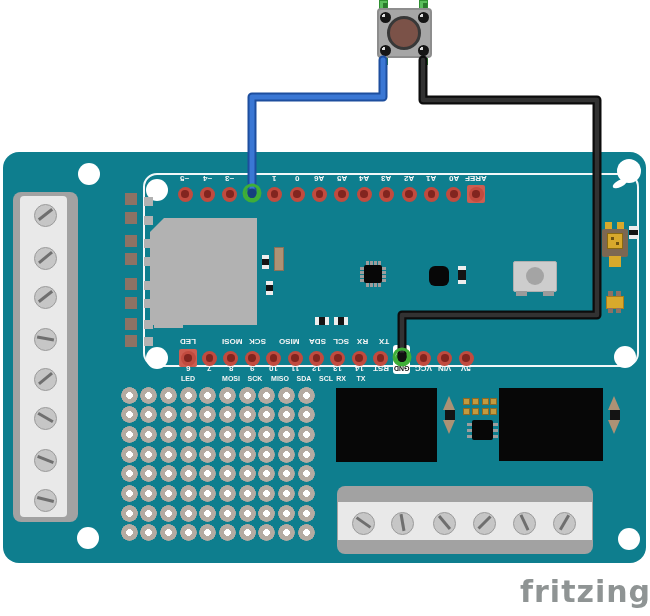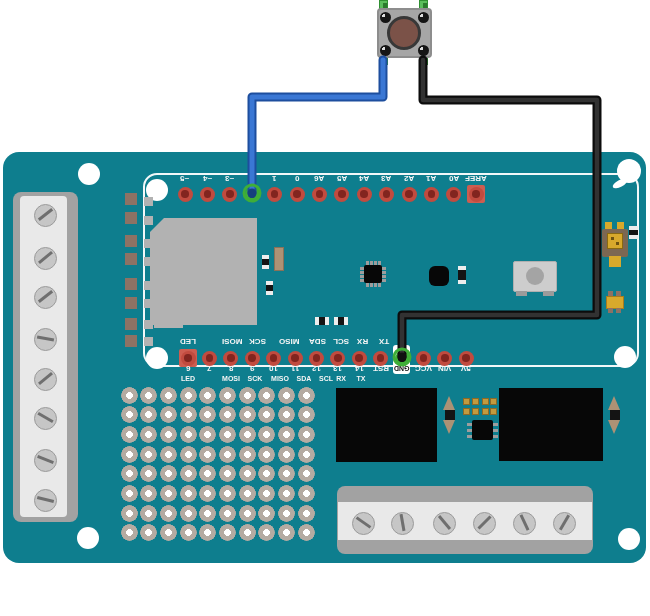--- a/index.html
+++ b/index.html
@@ -393,13 +393,14 @@
     <svg id="wire-layer" width="650" height="616" viewBox="0 0 650 616">
       <polyline points="383,60 383,97 252,97 252,193" fill="none" stroke="#1d4e9e" stroke-width="9" stroke-linejoin="round" stroke-linecap="round"></polyline>
       <polyline points="383,60 383,97 252,97 252,193" fill="none" stroke="#3a77d4" stroke-width="5" stroke-linejoin="round" stroke-linecap="round"></polyline>
       <polyline points="423,60 423,100 597,100 597,315 402,315 402,357" fill="none" stroke="#0c0c0c" stroke-width="9" stroke-linejoin="round" stroke-linecap="round"></polyline>
       <polyline points="423,60 423,100 597,100 597,315 402,315 402,357" fill="none" stroke="#323232" stroke-width="4.5" stroke-linejoin="round" stroke-linecap="round"></polyline>
       <circle cx="252" cy="193" r="4.5" fill="#16407e"></circle>
       <circle cx="402" cy="357" r="4.5" fill="#111111"></circle>
       <circle cx="252" cy="193" r="8" fill="none" stroke="#3fae37" stroke-width="3"></circle>
       <circle cx="402" cy="357" r="8" fill="none" stroke="#3fae37" stroke-width="3"></circle>
     </svg>
+    <div id="fritzing-logo">fritzing</div>
   </div>
 
 </body></html>

